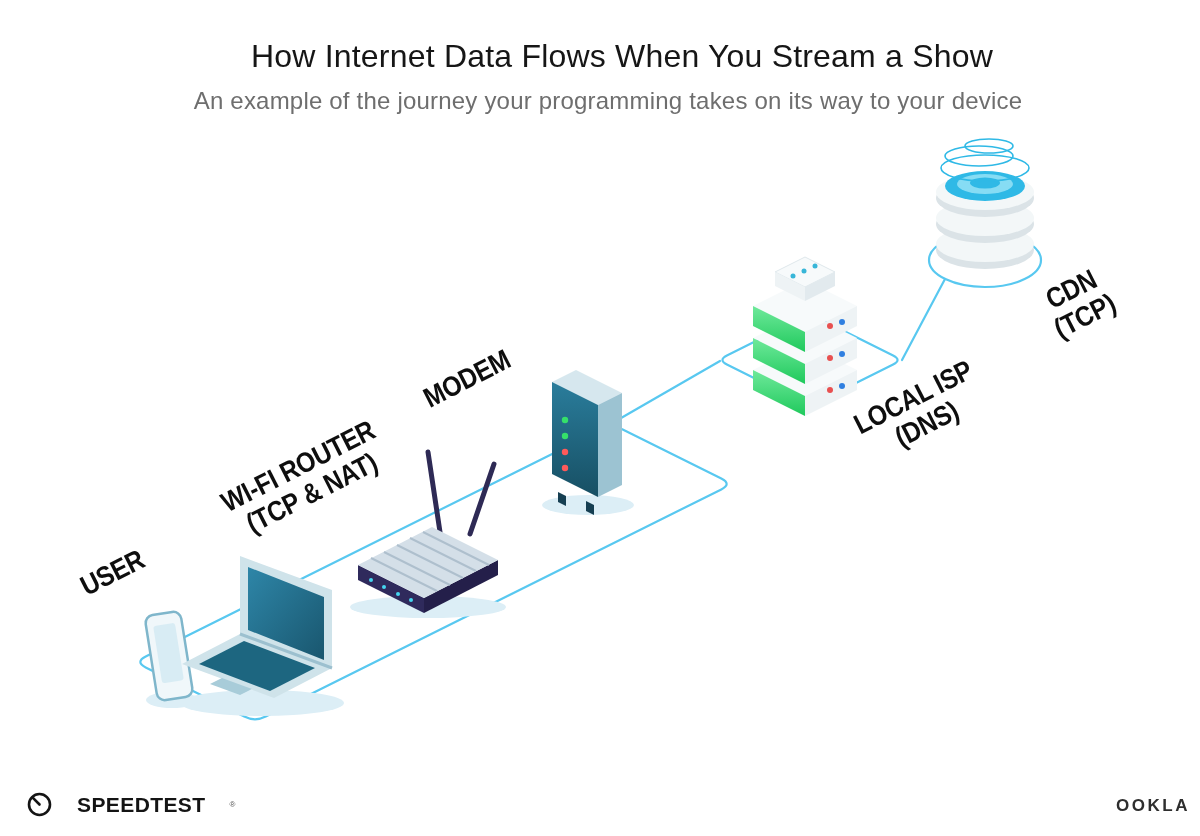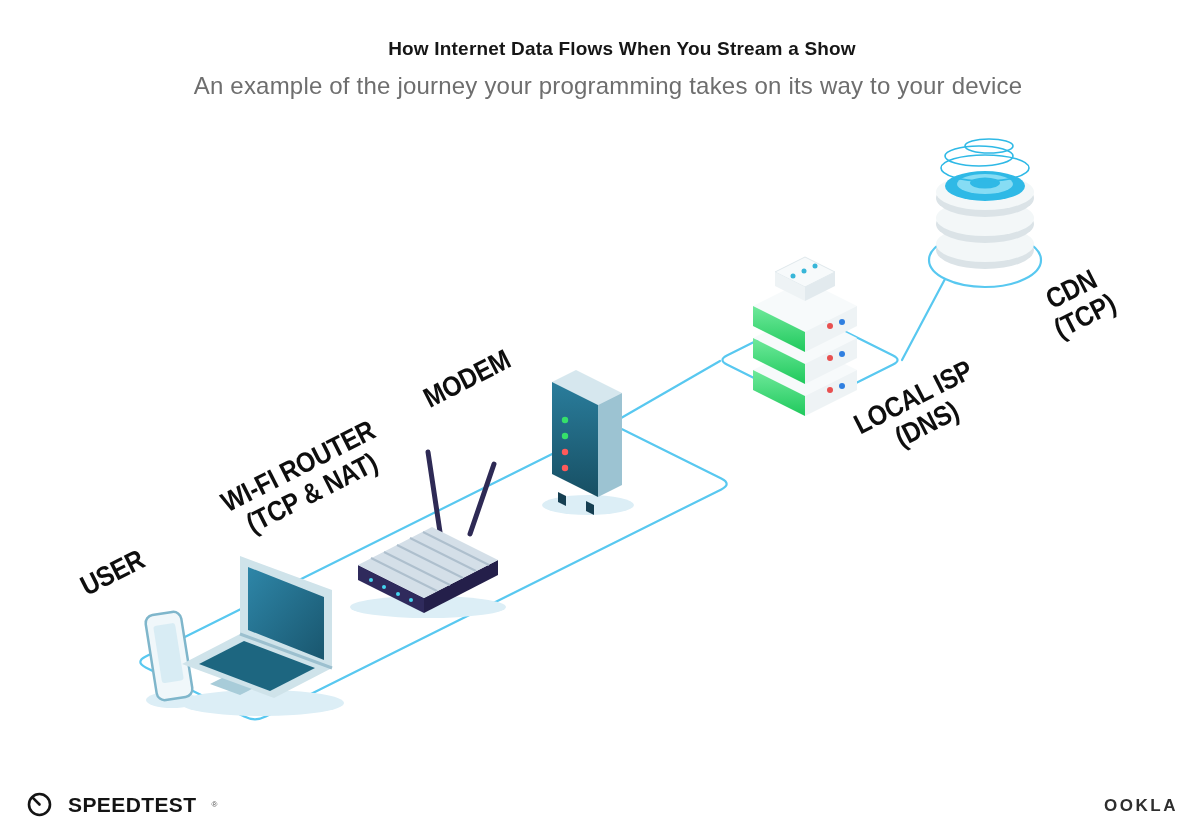--- a/index.html
+++ b/index.html
@@ -1,29 +1,29 @@
 <!DOCTYPE html>
 <html><head>
 <meta charset="utf-8">
 <style>
   html,body{margin:0;padding:0;background:#ffffff;}
   .canvas{position:relative;width:1200px;height:836px;background:#ffffff;overflow:hidden;
           font-family:"Liberation Sans",sans-serif;}
   .header{position:absolute;top:38px;left:0;width:1200px;text-align:center;}
-  .title{font-size:19px;font-weight:700;color:#161616;letter-spacing:0.2px;padding-left:44px;}
+  .title{font-size:32px;font-weight:400;color:#161616;letter-spacing:0.2px;padding-left:44px;}
   .subtitle{font-size:24px;font-weight:400;color:#6e6e6e;margin-top:12px;letter-spacing:0.2px;margin-left:16px;}
   .diagram-svg{position:absolute;top:0;left:0;}
   .node-label{position:absolute;text-align:center;font-weight:700;color:#0e0e0e;
               font-size:28px;line-height:1.06;letter-spacing:-0.3px;
               transform:rotate(-27deg) scaleX(0.88);transform-origin:50% 50%;white-space:nowrap;}
   .node-label span{display:block;}
-  .footer-left{position:absolute;left:26px;bottom:18px;display:flex;align-items:center;gap:15px;}
+  .footer-left{position:absolute;left:26px;bottom:18px;display:flex;align-items:center;gap:24px;}
   .speedtest-text{font-size:21px;font-weight:700;color:#141414;letter-spacing:0.4px;}
   .reg-mark{font-size:8px;vertical-align:super;color:#141414;opacity:0.75;font-weight:400;}
-  .footer-right{position:absolute;right:22px;bottom:20px;font-size:17px;font-weight:700;
+  .footer-right{position:absolute;right:10px;bottom:20px;font-size:17px;font-weight:700;
                 color:#2e2e2e;letter-spacing:2.5px;}
 </style>
 </head>
 <body>
 
 <div class="canvas">
 
   <div class="header">
     <div class="title">How Internet Data Flows When You Stream a Show</div>
     <div class="subtitle">An example of the journey your programming takes on its way to your device</div>

